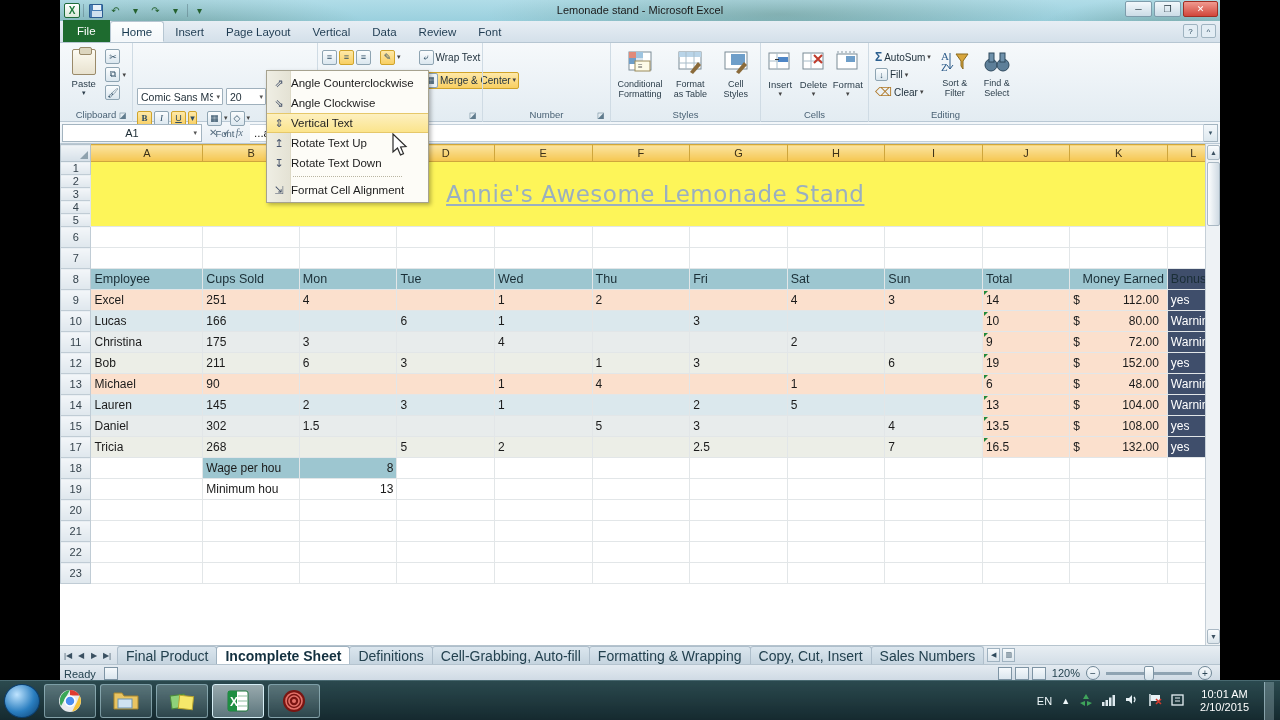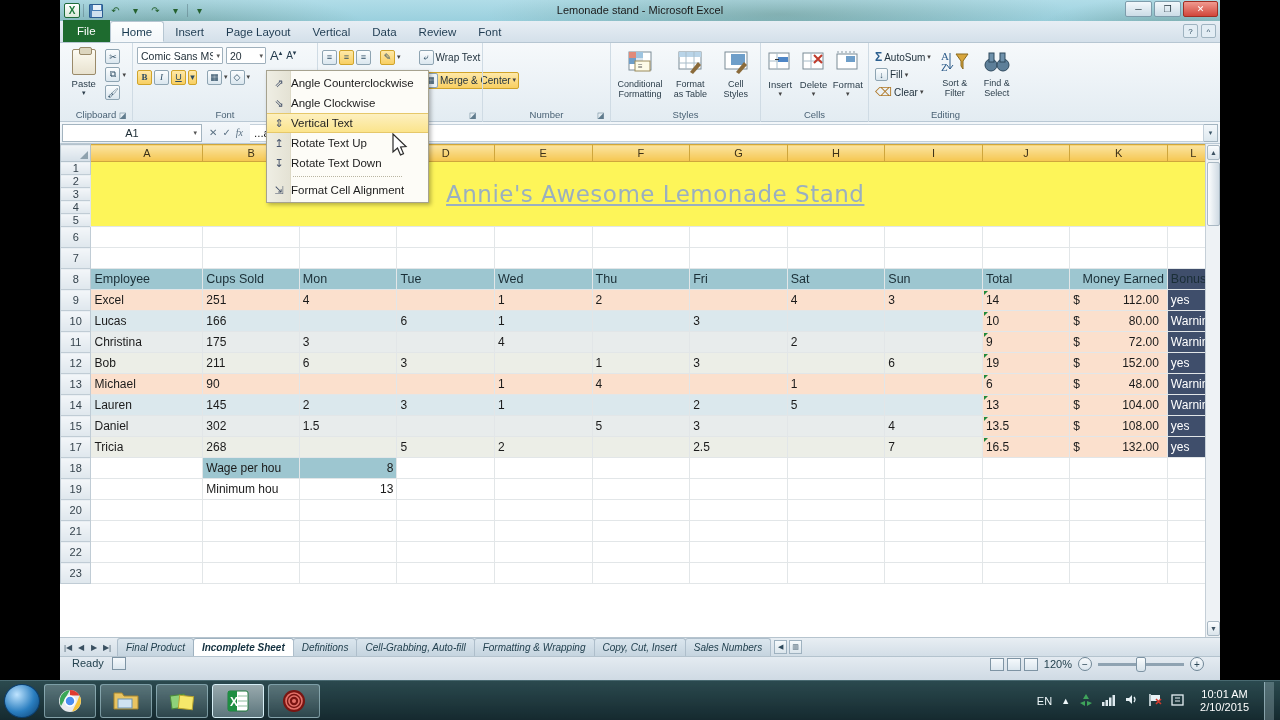--- a/index.html
+++ b/index.html
@@ -100,21 +100,21 @@
   .bigbtn{display:flex;flex-direction:column;align-items:center;width:44px;font-size:9.5px;color:#2b3d4a;}
   .bigicon{width:30px;height:30px;margin-bottom:1px;display:flex;align-items:center;justify-content:center;}
   .smallrow{display:flex;align-items:center;gap:2px;height:20px;}
   .sbtn{display:flex;align-items:center;gap:2px;font-size:10px;color:#22333f;padding:1px 2px;white-space:nowrap;}
   .sq{width:15px;height:15px;border:1px solid #8ea4b2;background:linear-gradient(180deg,#fbfdfe,#dbe7ef);
       display:flex;align-items:center;justify-content:center;font-size:9px;color:#2d4c63;border-radius:2px;}
   .sq.on{background:linear-gradient(180deg,#ffe9a8,#f8cf62);border-color:#d0a42b;}
   .dlg{position:absolute;right:3px;bottom:1px;width:10px;height:10px;font-size:8px;color:#5f7b8d;}
   .combo{
     height:17px;border:1px solid #9fb0bc;background:#fff;display:flex;align-items:center;
-    padding:0 2px 0 3px;font-size:10.5px;color:#1d2b35;border-radius:1px;
+    padding:0 2px 0 3px;font-size:10.5px;color:#1d2b35;border-radius:1px;margin-top:41px;
   }
   .combo .cv{flex:1;overflow:hidden;white-space:nowrap;}
   .combo .cd{font-size:7px;color:#555;padding-left:3px;}
   .clipicon{width:24px;height:26px;border:1px solid #9a8a6a;background:linear-gradient(180deg,#fdfbf2,#e8e2cf);border-radius:2px;position:relative;}
   .clipicon::before{content:"";position:absolute;left:6px;top:-3px;width:11px;height:6px;border:1px solid #9a8a6a;background:#ddd6bf;border-radius:2px;}
 
   
   .fbar{height:22px;background:linear-gradient(180deg,#f3f7fa,#e7eef4);display:flex;align-items:center;
         border-bottom:1px solid #b9c8d4;padding:1px 2px;}
   .namebox{width:140px;height:18px;border:1px solid #a3b4c0;background:#fff;display:flex;align-items:center;
@@ -167,31 +167,31 @@
   .vsb{position:absolute;left:1px;top:18px;width:13px;height:64px;background:linear-gradient(90deg,#fdfefe,#cfdae3);
        border:1px solid #a9b8c3;border-radius:2px;}
   .vsa{position:absolute;left:1px;width:13px;height:15px;background:linear-gradient(180deg,#fbfdfe,#dae4eb);
        border:1px solid #a9b8c3;border-radius:2px;font-size:7px;display:flex;align-items:center;justify-content:center;color:#3d5262;}
 
   
   .tabsbar{height:19px;background:linear-gradient(180deg,#e8eef3,#d3dee7);display:flex;align-items:center;
            border-top:1px solid #b6c4ce;padding-left:2px;}
   .navbtns{display:flex;gap:1px;padding-right:4px;color:#3a5061;font-size:8px;align-items:center;}
   .navbtns span{width:12px;text-align:center;}
-  .stab{height:18px;padding:0 8px;display:flex;align-items:center;font-size:10px;color:#23414f;
+  .stab{height:18px;padding:0 8px;display:flex;align-items:center;font-size:14px;color:#23414f;
         background:linear-gradient(180deg,#dbe6ee,#c5d4df);border:1px solid #aebecb;border-bottom:none;
-        border-radius:3px 3px 0 0;margin-right:-1px;font-style:italic;}
+        border-radius:3px 3px 0 0;margin-right:-1px;}
   .stab.active{background:#fff;color:#13303f;font-weight:bold;border-color:#9fb2c0;}
   .tabscroll{margin-left:4px;display:flex;gap:2px;align-items:center;}
   .tsb{width:13px;height:14px;border:1px solid #9fb2c0;background:linear-gradient(180deg,#f6fafc,#dbe5ec);
        font-size:7px;display:flex;align-items:center;justify-content:center;color:#2f4a5c;}
 
   
-  .statusbar{height:24px;background:linear-gradient(180deg,#e4ebf1,#cfdae4);display:flex;align-items:flex-start;
-             border-top:1px solid #b4c3ce;font-size:11px;color:#24424f;padding:0 12px;}
+  .statusbar{height:16px;background:linear-gradient(180deg,#e4ebf1,#cfdae4);display:flex;align-items:flex-end;
+             border-top:1px solid #b4c3ce;font-size:11px;color:#24424f;padding:0 4px;}
   .zoomarea{margin-left:auto;display:flex;align-items:center;gap:6px;padding-right:4px;}
   .viewicons{display:flex;gap:3px;}
   .vi{width:14px;height:13px;border:1px solid #7e94a4;background:linear-gradient(180deg,#f5f9fc,#dbe6ee);}
   .zslider{width:86px;height:3px;background:#8fa3b2;position:relative;}
   .zthumb{position:absolute;left:38px;top:-6px;width:10px;height:15px;background:linear-gradient(180deg,#fafdfe,#d6e2ea);
           border:1px solid #7e94a4;border-radius:2px 2px 3px 3px;}
   .zcirc{width:14px;height:14px;border:1px solid #6f8696;border-radius:50%;background:linear-gradient(180deg,#f7fafc,#dbe6ee);
          font-size:10px;display:flex;align-items:center;justify-content:center;color:#2c4757;}
 
   

